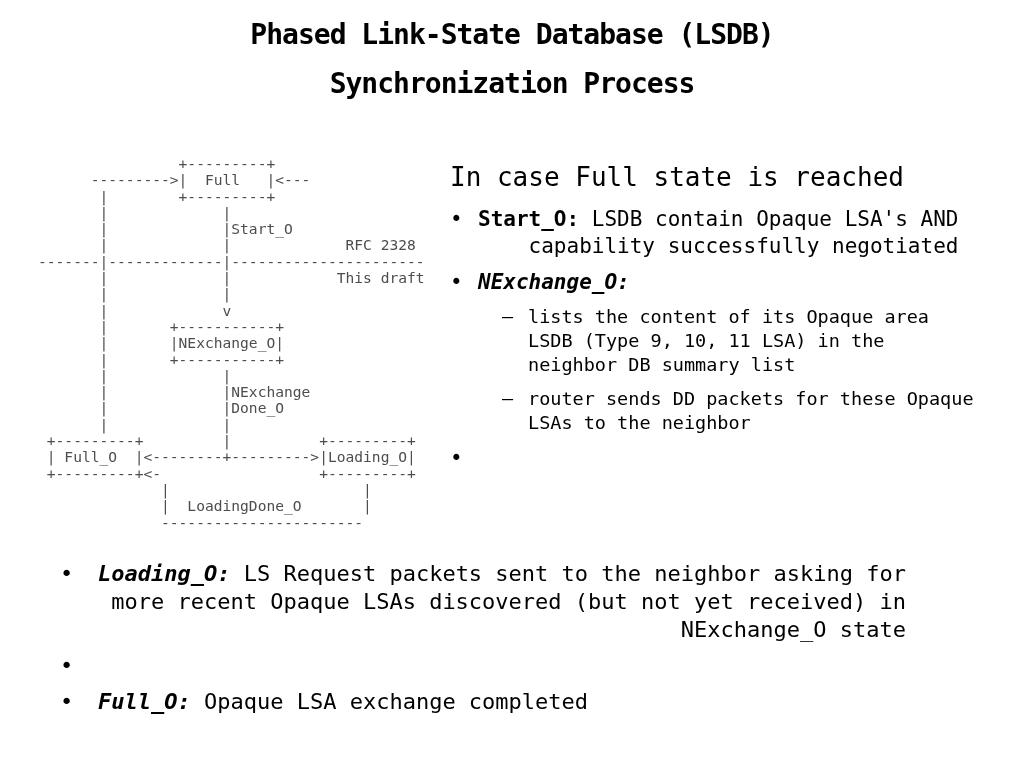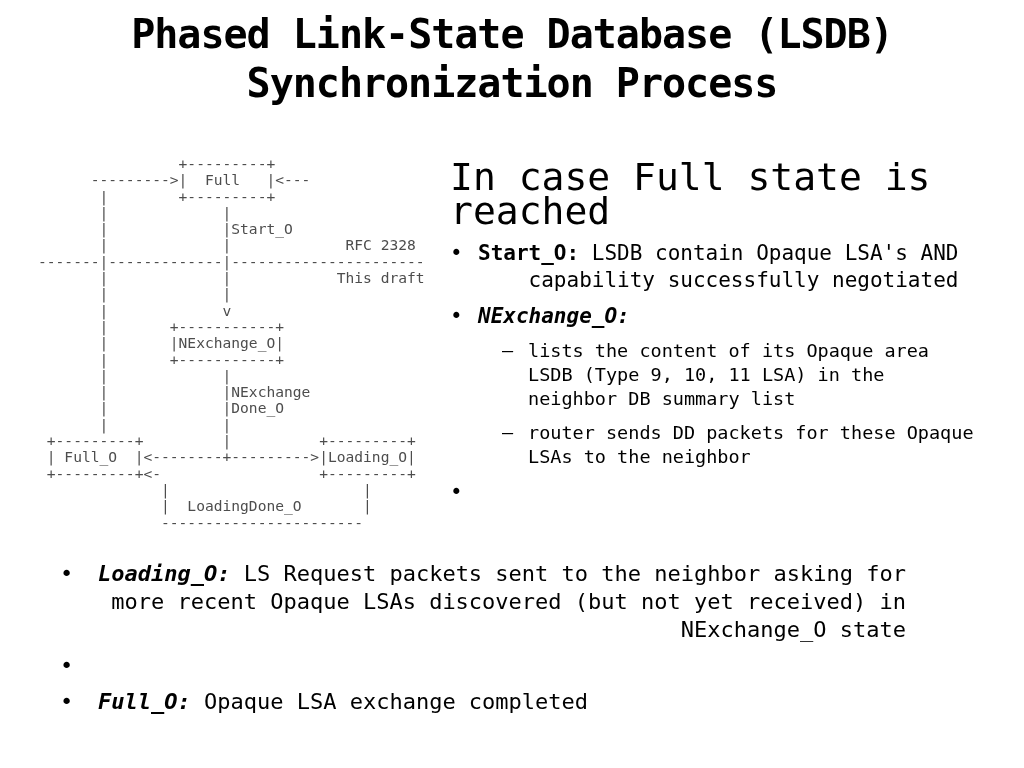--- a/index.html
+++ b/index.html
@@ -15,21 +15,21 @@
     font-family: "DejaVu Sans Mono", monospace;
     color: #000000;
   }
   .title {
     position: absolute;
     top: 10px;
     left: 0;
     width: 1024px;
     text-align: center;
     font-weight: bold;
-    font-size: 40px;
+    font-size: 28px;
     line-height: 49px;
     letter-spacing: -1px;
   }
   .diagram {
     position: absolute;
     left: 38px;
     top: 156px;
     margin: 0;
     font-family: "DejaVu Sans Mono", monospace;
     font-size: 14.6px;
@@ -37,21 +37,21 @@
     color: #4d4d4d;
     white-space: pre;
   }
   .right {
     position: absolute;
     left: 450px;
     top: 160px;
     width: 566px;
   }
   .right-heading {
-    font-size: 38px;
+    font-size: 26px;
     line-height: 34px;
     margin-bottom: 12px;
   }
   .bullet {
     display: flex;
     align-items: flex-start;
     font-size: 21px;
     line-height: 27px;
     margin-bottom: 9px;
   }

